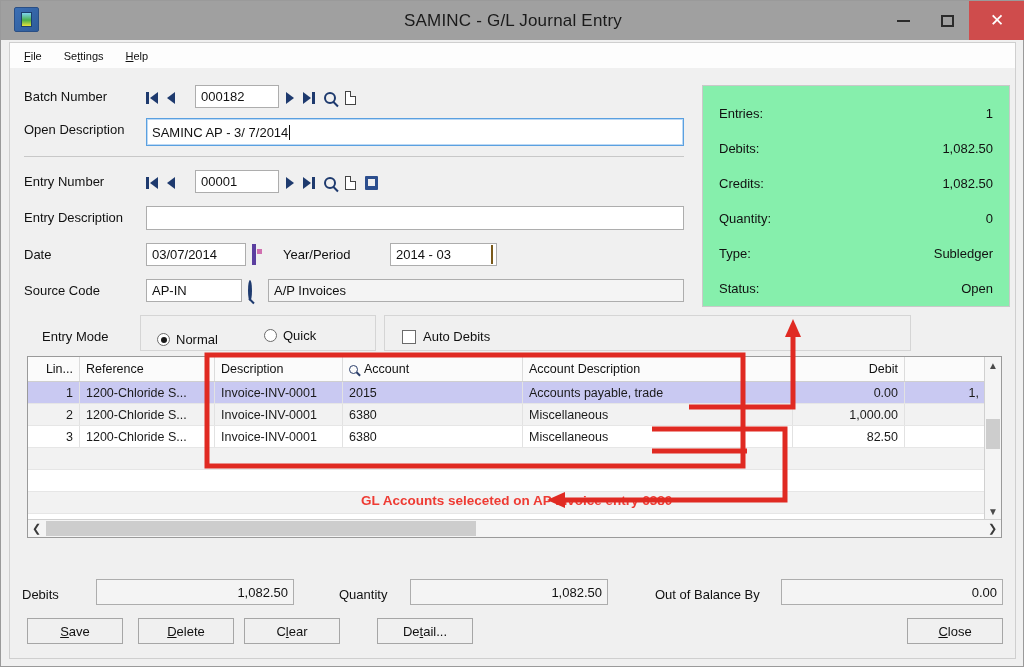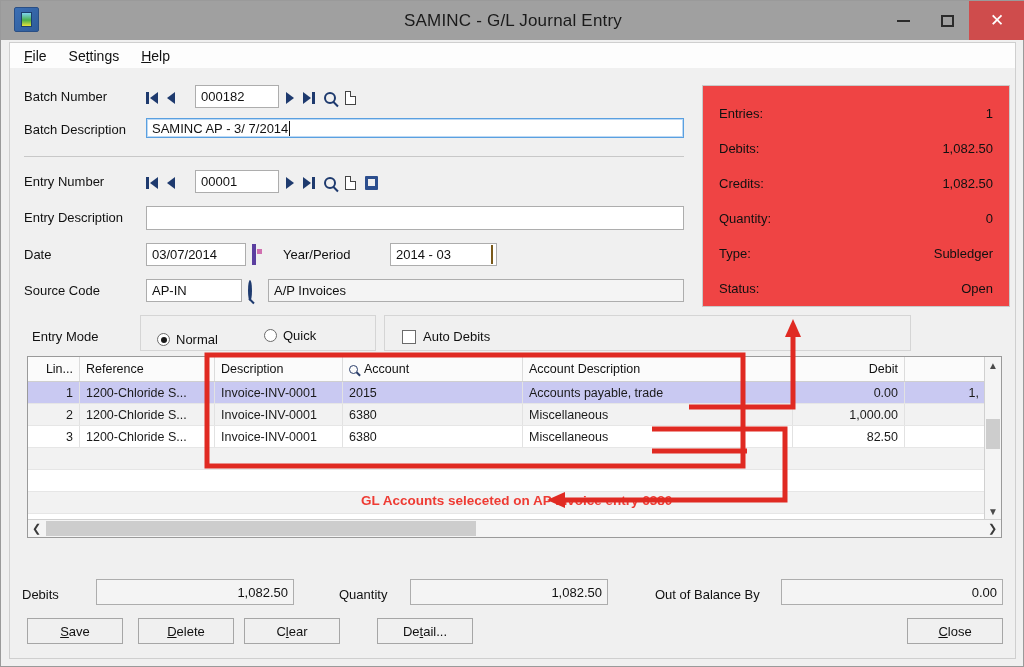--- a/index.html
+++ b/index.html
@@ -46,21 +46,21 @@
   .wbtn.close { width: 56px; background: #cf4c4c; color: #fff; font-size: 17px; }
   .min-glyph { display:block; width: 13px; height: 2px; background: #2b2b2b; }
   .max-glyph { display:block; width: 13px; height: 12px; border: 2px solid #2b2b2b; }
 
   
   .menubar {
     position: absolute; left: 8px; top: 41px; width: 1007px; height: 26px;
     background: #fdfdfd; border: 1px solid #cfcfcf; border-bottom: none;
     display: flex; align-items: center; padding-left: 14px; gap: 22px;
   }
-  .menuitem { font-size: 14px; color: #111; }
+  .menuitem { font-size: 11px; color: #111; }
   .menuitem u { text-decoration: underline; }
 
   
   .client {
     position: absolute; left: 8px; top: 67px; width: 1007px; height: 591px;
     background: #f0f0f0; border: 1px solid #cfcfcf; border-top: none;
   }
 
   .lbl { position: absolute; font-size: 13px; color: #111; white-space: nowrap; }
 
@@ -117,21 +117,21 @@
   }
   .cal-dot::after {
     content:''; position:absolute; left:3px; top:3px; width:5px; height:5px; background:#d070b0;
   }
 
   .hr { position: absolute; height: 1px; background: #c8c8c8; }
 
   
   .infopanel {
     position: absolute; left: 692px; top: 17px; width: 308px; height: 222px;
-    background: #ef4444; border: 1px solid #c9c9c9;
+    background: #86efac; border: 1px solid #c9c9c9;
   }
   .inforow { position: absolute; width: 100%; height: 22px; font-size: 13px; color: #111; }
   .inforow .k { position: absolute; left: 16px; }
   .inforow .v { position: absolute; right: 16px; }
 
   
   .groupbox {
     position: absolute; border: 1px solid #d5d5d5; background: transparent;
   }
   .radio {
@@ -275,22 +275,22 @@
           <i class="bar"></i>
         </span>
       <span>
           <i class="mag"></i>
         </span>
       <span>
           <i class="doc"></i>
         </span>
     </div>
 
-    <div class="lbl" style="left:14px; top:54px;">Batch Description</div>
-    <div class="field focus" style="left:136px; top:50px; width:538px; height:20px;">
+    <div class="lbl" style="left:14px; top:54px;">Open Description</div>
+    <div class="field focus" style="left:136px; top:50px; width:538px; height:28px;">
       <span>SAMINC AP -  3/ 7/2014</span>
         <span class="caret"></span>
     </div>
 
     <div class="hr" style="left:14px; top:88px; width:660px;"></div>
 
     <div class="lbl" style="left:14px; top:106px;">Entry Number</div>
     <div class="nav" style="left:136px; top:105px;">
       <span>
           <i class="bar"></i>
@@ -328,21 +328,21 @@
     <div style="position:absolute; left:242px; top:178px;"><i class="cal-dot"></i></div>
     <div class="lbl" style="left:273px; top:179px;">Year/Period</div>
     <div class="field" style="left:380px; top:175px; width:107px; height:23px;">2014 - 03</div>
     <div style="position:absolute; left:481px; top:178px;"><i class="cal"></i></div>
 
     <div class="lbl" style="left:14px; top:215px;">Source Code</div>
     <div class="field" style="left:136px; top:211px; width:96px; height:23px;">AP-IN</div>
     <div style="position:absolute; left:238px; top:214px;"><i class="mag"></i></div>
     <div class="field readonly" style="left:258px; top:211px; width:416px; height:23px;">A/P Invoices</div>
 
-    <div class="lbl" style="left:22px; top:261px;">Entry Mode</div>
+    <div class="lbl" style="left:32px; top:261px;">Entry Mode</div>
     <div class="groupbox" style="left:130px; top:247px; width:236px; height:36px;"></div>
     <div class="radio on" style="left:147px; top:264px;">
       <span class="ring"></span>
       <span>Normal</span>
     </div>
     <div class="radio" style="left:254px; top:260px;">
       <span class="ring"></span>
       <span>Quick</span>
     </div>
     <div class="groupbox" style="left:374px; top:247px; width:527px; height:36px;"></div>

